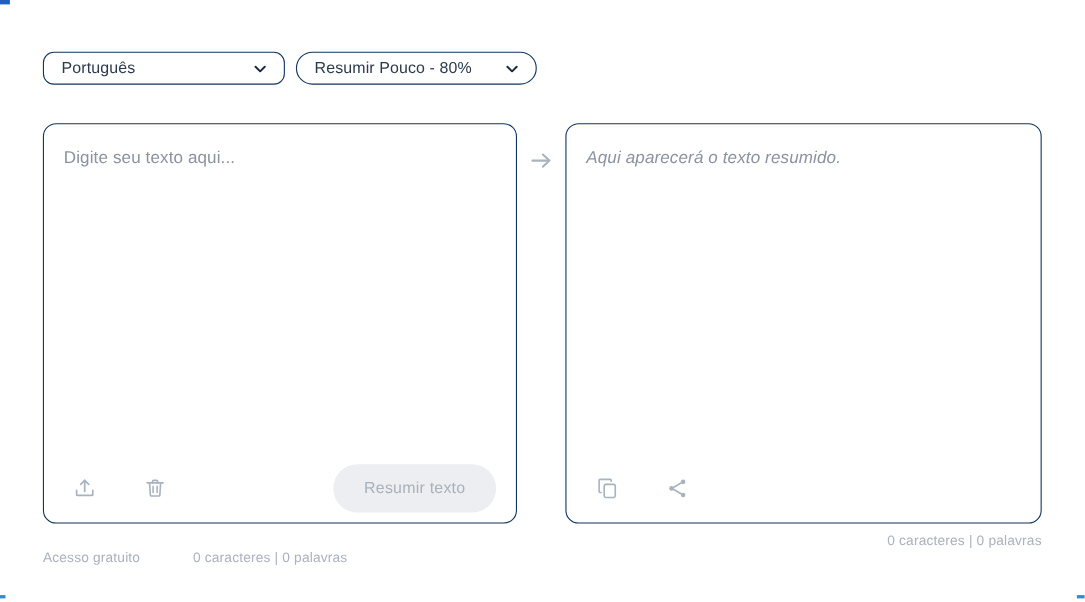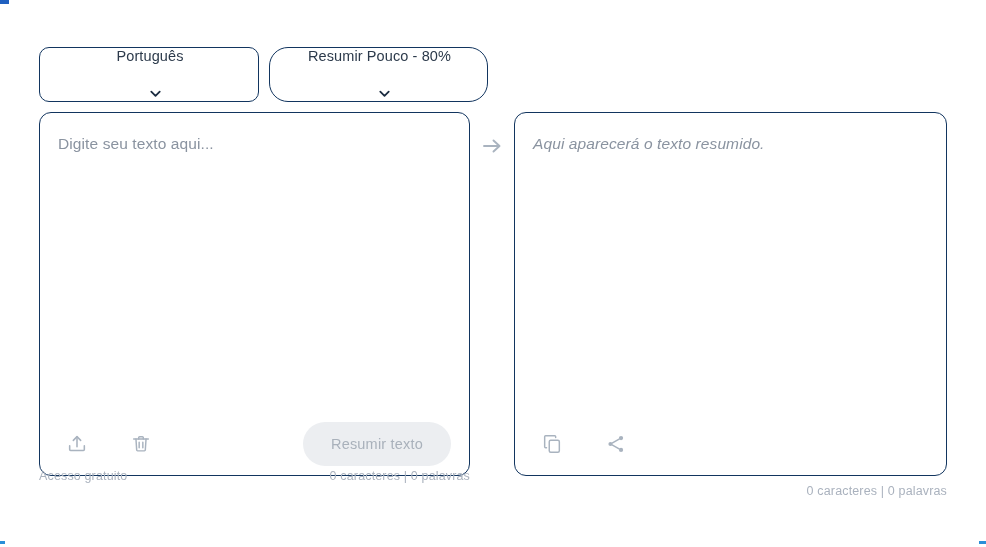--- a/index.html
+++ b/index.html
@@ -30,31 +30,30 @@
   
   .controls {
     position: absolute;
     left: 39px;
     top: 47px;
     display: flex;
     align-items: center;
     gap: 10px;
   }
   .select-box {
-    height: 55px;
+    height: 30px;
     border: 1.6px solid #12355f;
     border-radius: 10px;
     background: #ffffff;
     display: flex;
     align-items: center;
     justify-content: space-between;
     padding: 0 14px 0 16px;
     cursor: pointer;
     user-select: none;
-    flex-direction: column;
   }
   .select-box.lang { width: 220px; }
   .select-box.level { width: 219px; border-radius: 19px; }
   .select-label {
     font-size: 14.5px;
     color: #2c3a4b;
     letter-spacing: 0.1px;
     white-space: nowrap;
   }
   .chevron {
@@ -145,25 +144,25 @@
     cursor: default;
     display: flex;
     align-items: center;
     justify-content: center;
   }
 
   
   .meta-left {
     position: absolute;
     left: 39px;
-    top: 469px;
+    top: 500px;
     width: 431px;
     display: flex;
-    justify-content: space-between;
-    align-items: center;
+    align-items: center;
+    gap: 48px;
   }
   .meta-right {
     position: absolute;
     left: 514px;
     top: 484px;
     width: 433px;
     display: flex;
     justify-content: flex-end;
     align-items: center;
   }

